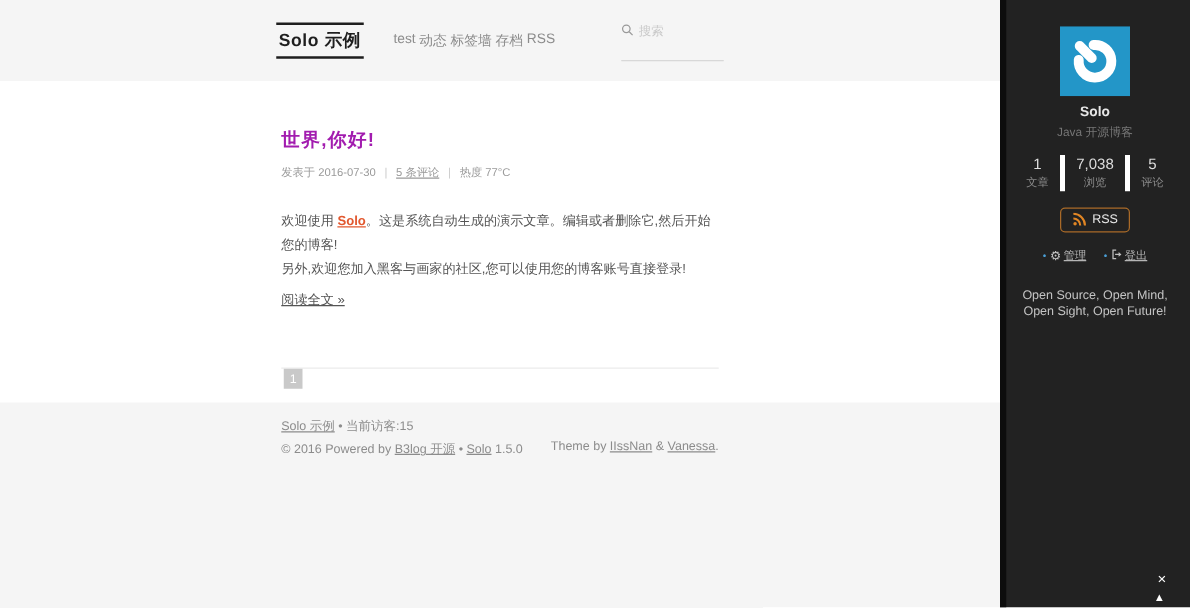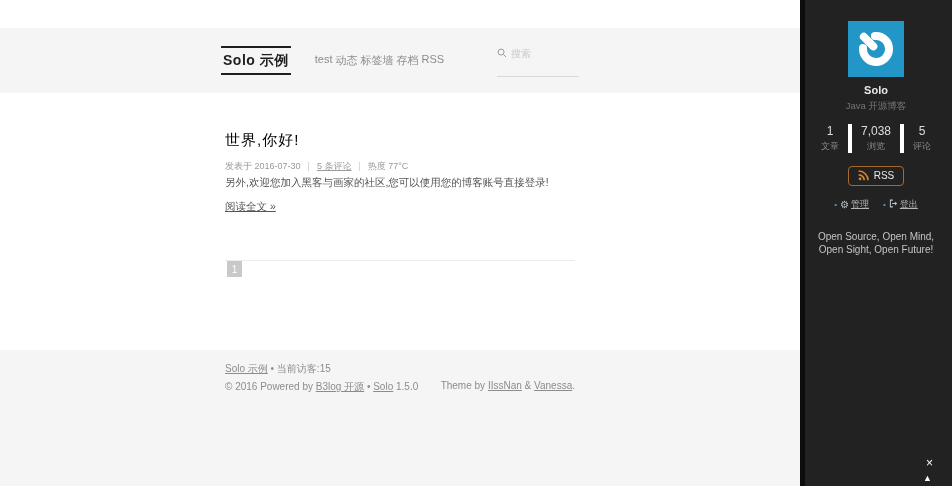--- a/index.html
+++ b/index.html
@@ -3,37 +3,37 @@
 <meta charset="utf-8">
 <style>
   :root{
     --accent:#e2582f; --sidebar_bg:#222222; --logo_blue:#2396c8;
     --rss_orange:#e08524; --bullet_blue:#4a9fd6; --panel_bg:#f5f5f5;
   }
   *{box-sizing:border-box; margin:0; padding:0;}
   html,body{width:952px; height:486px; overflow:hidden;}
   body{font-family:"Liberation Sans", sans-serif; background:#fff;}
   .page{display:flex; width:952px; height:486px;}
-  .main{width:800px; display:flex; flex-direction:column; background:#fff;margin-top:28px;}
+  .main{width:800px; display:flex; flex-direction:column; background:#fff;}
 
   
   .site-header{height:65px; background:var(--panel_bg); display:flex; align-items:center; flex:none;}
   .header-inner{width:358px; margin:0 auto; display:flex; align-items:center;}
   .brand{font-size:14px; font-weight:bold; color:#1e1e1e; border-top:2px solid #1e1e1e; border-bottom:2px solid #1e1e1e; padding:4px 2px 3px; cursor:pointer; text-decoration:none; letter-spacing:.5px;}
   .nav{margin-left:24px; display:flex; gap:3px;}
   .nav a{font-size:11px; color:#8c8c8c; text-decoration:none; cursor:pointer;}
   .search{margin-left:auto; display:flex; align-items:center; gap:4px; border-bottom:1px solid #d8d8d8; padding-bottom:14px; width:82px;}
   .search svg{flex:none;}
   .search input{border:0; background:transparent; outline:none; width:62px; font-size:10px; color:#888; font-family:"Liberation Sans",sans-serif;}
   .search input::placeholder{color:#c9c9c9;}
 
   
   .content{height:257px; flex:none; background:#fff;}
   .column{width:350px; margin:0 auto;}
-  .post-title{margin-top:38px; font-size:15px; font-weight:400; color:#000000; letter-spacing:1px;}
+  .post-title{margin-top:38px; font-size:15px; font-weight:700; color:#a21caf; letter-spacing:1px;}
   .meta{margin-top:10px; font-size:9px; color:#9a9a9a;}
   .meta .sep{margin:0 7px; color:#ccc;}
   .meta a{color:#9a9a9a; text-decoration:underline; cursor:pointer;}
   .body p{font-size:10.5px; color:#555; line-height:19px;}
   .body .p1{margin-top:23px;}
   .accent-link{color:var(--accent); font-weight:bold; text-decoration:underline; cursor:pointer;}
   .body a.plain{color:#555; cursor:pointer;}
   .read-more{display:inline-block; margin-top:8px; font-size:10.5px; color:#555; text-decoration:underline; cursor:pointer;}
   .pagination{margin-top:46px; border-top:1px solid #ececec;}
   .page-current{display:flex; align-items:center; justify-content:center; width:15px; height:16px; margin-left:2px; background:#c9c9c9; color:#fff; font-size:10px; cursor:pointer;}
@@ -94,20 +94,21 @@
       </div>
     </header>
 
     <div class="content">
       <div class="column">
         <h1 class="post-title">世界,你好!</h1>
         <div class="meta">
           <span>发表于 2016-07-30</span><span class="sep">|</span><a>5 条评论</a><span class="sep">|</span><span>热度 77°C</span>
         </div>
         <div class="body">
+          <p class="p1"><span>欢迎使用 </span><a class="accent-link">Solo</a><span>。这是系统自动生成的演示文章。编辑或者删除它,然后开始您的博客!</span></p>
           <p class="p2"><span>另外,欢迎您加入</span><a class="plain">黑客与画家的社区</a><span>,您可以使用您的博客账号直接登录!</span></p>
           <a class="read-more">阅读全文 »</a>
         </div>
         <div class="pagination">
           <span class="page-current">1</span>
         </div>
       </div>
     </div>
 
     <footer class="site-footer">

